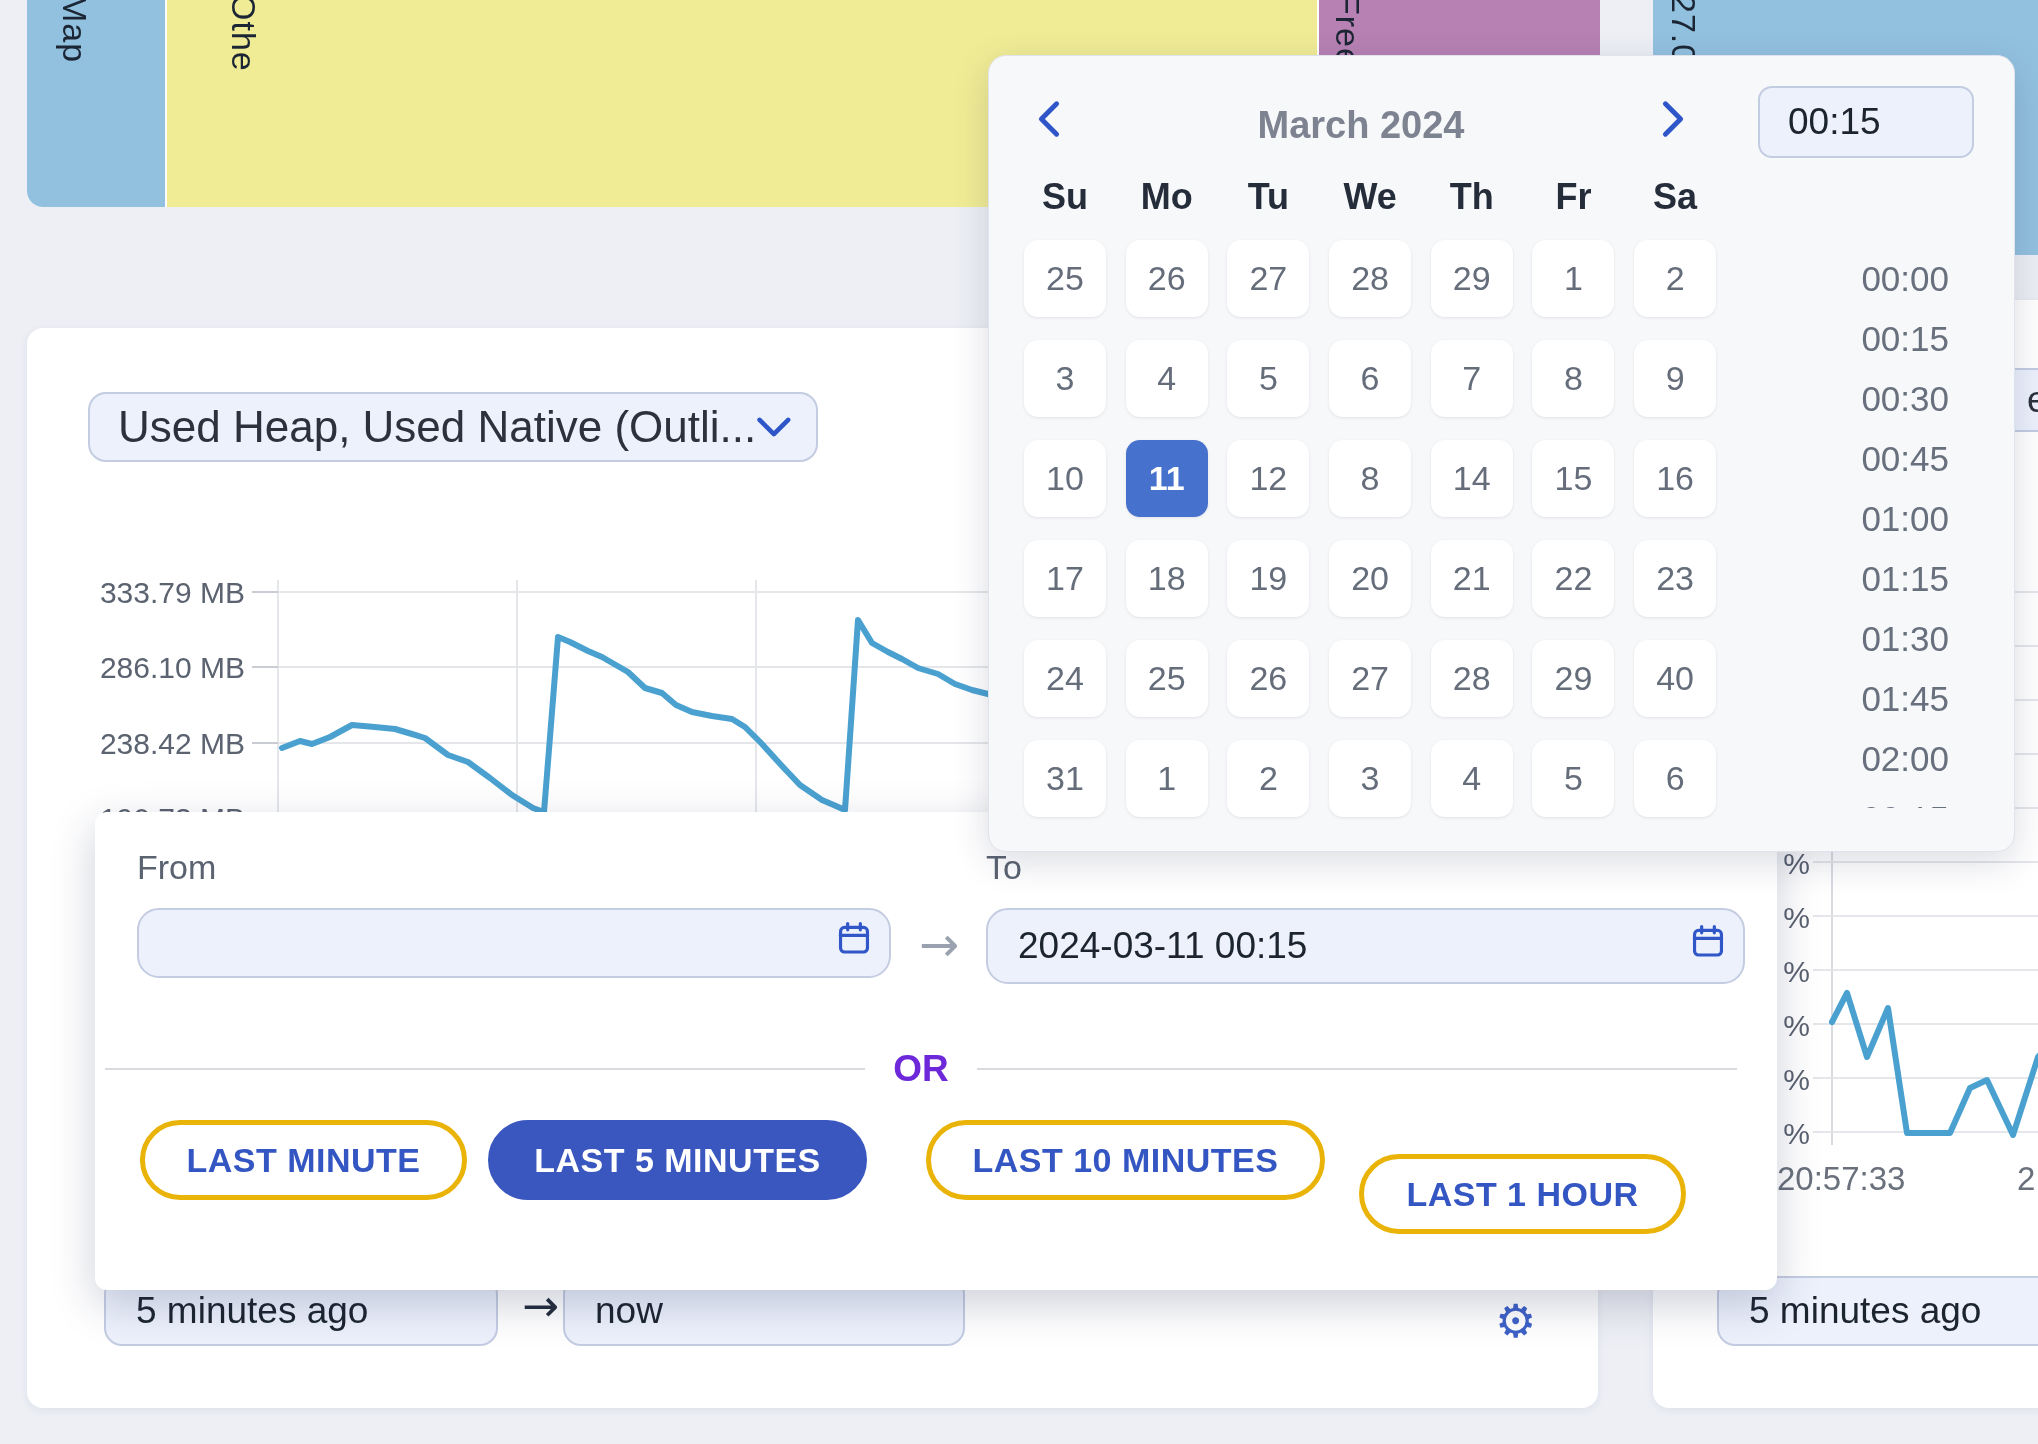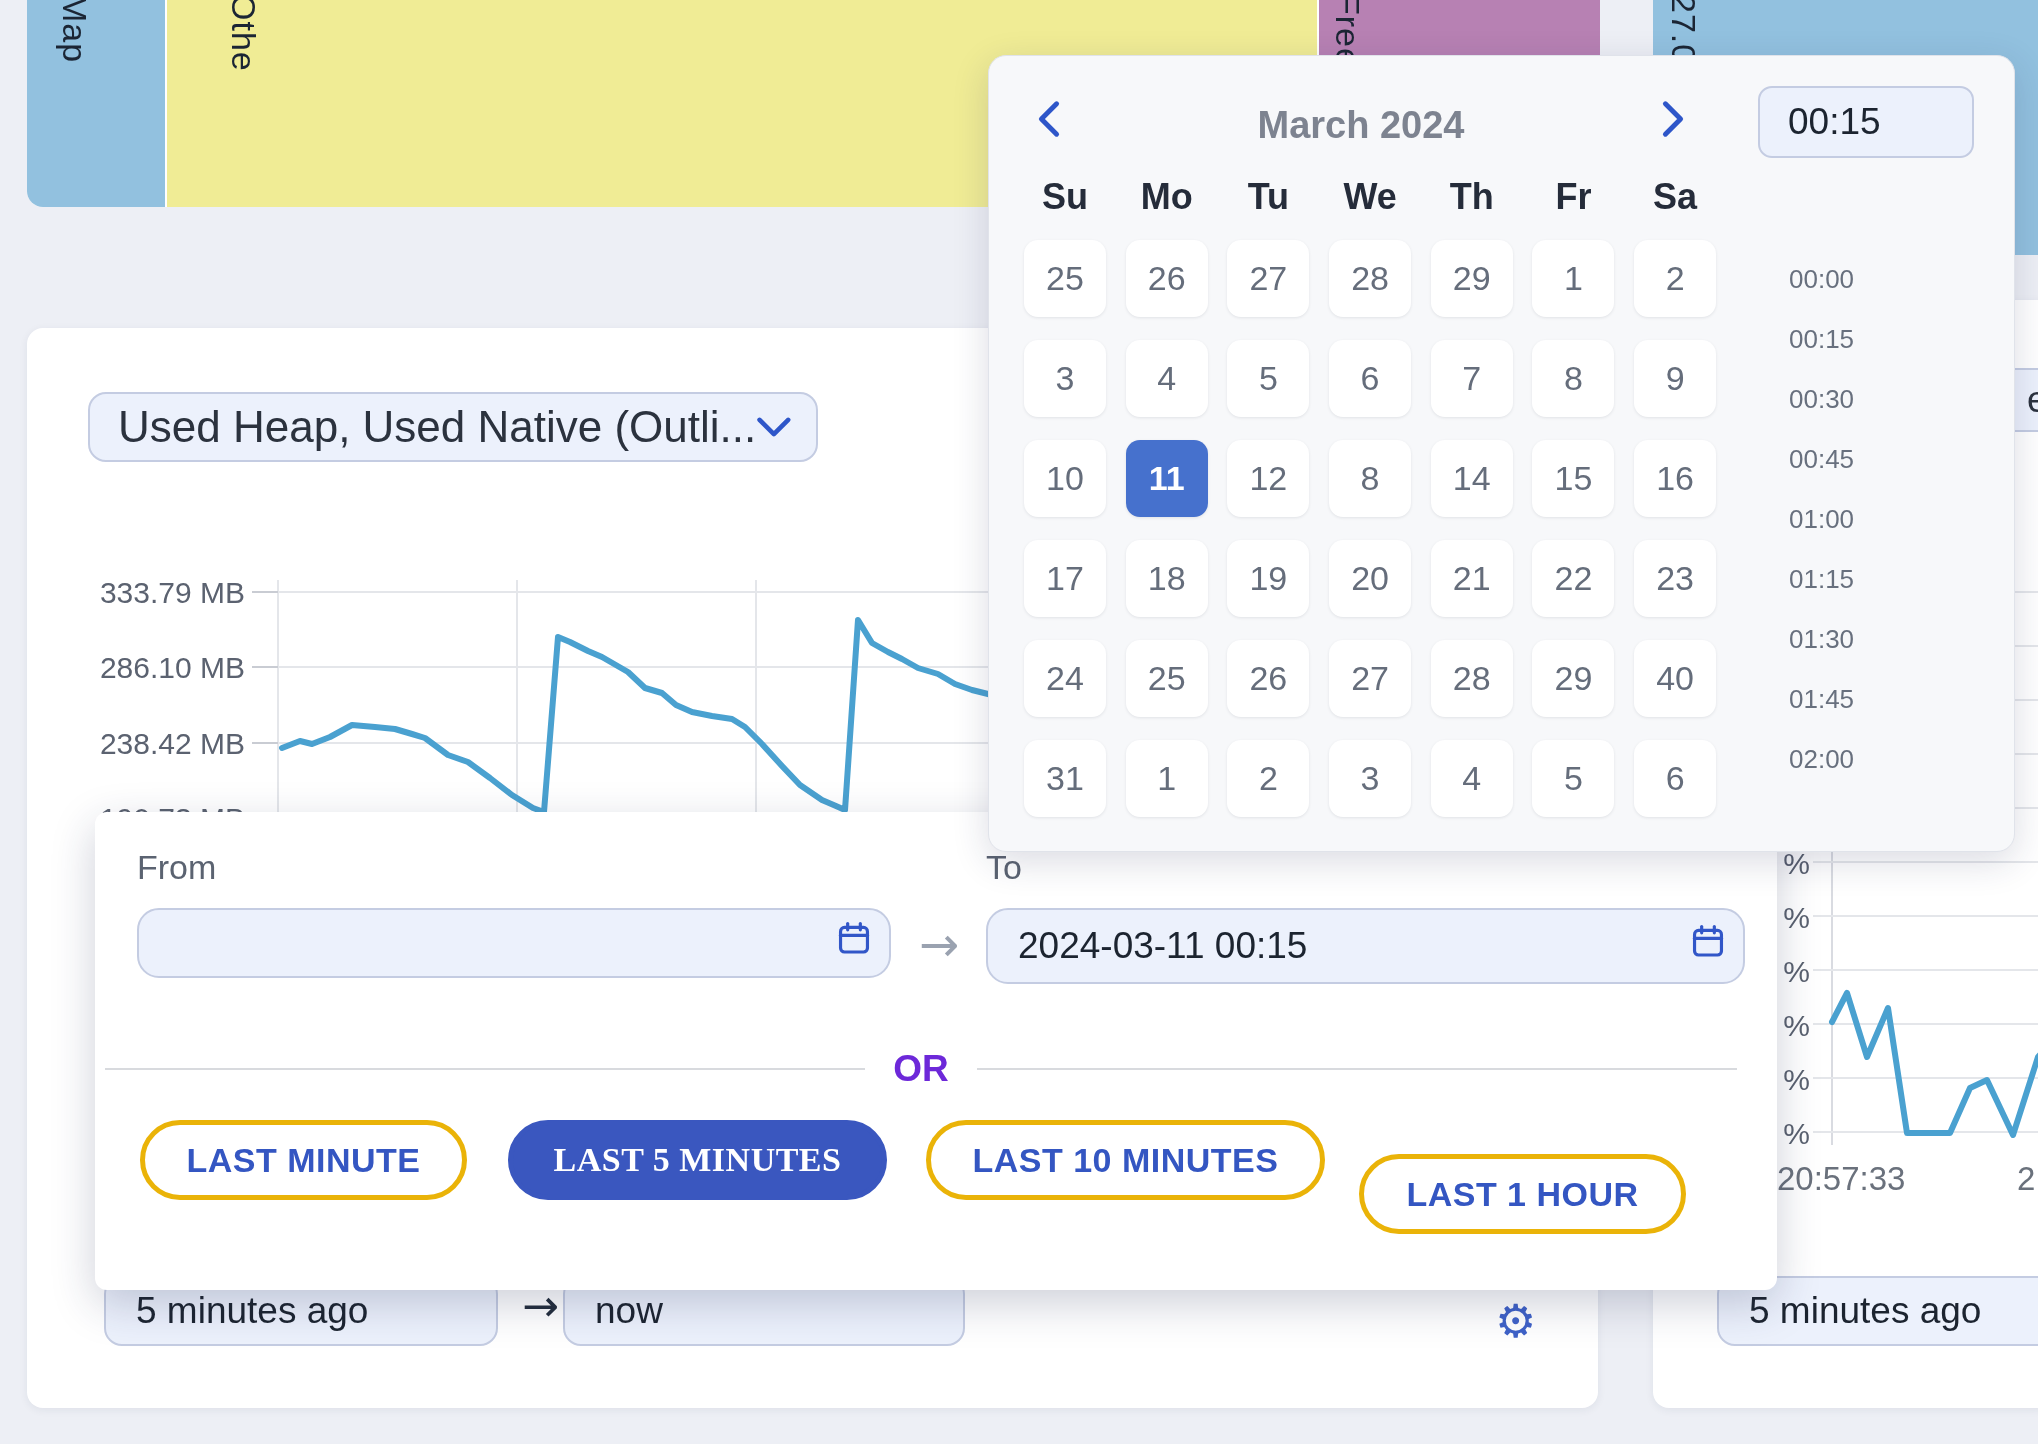--- a/index.html
+++ b/index.html
@@ -22,21 +22,21 @@
   #cal-title{position:absolute;left:120px;top:48px;width:504px;text-align:center;
              font-size:38px;font-weight:700;color:#7d8390;}
   #weekdays{position:absolute;left:35px;top:120px;display:grid;grid-template-columns:repeat(7,82px);column-gap:19.7px;}
   #weekdays span{text-align:center;font-size:36px;font-weight:700;color:#252c3a;}
   #dategrid{position:absolute;left:35px;top:184px;display:grid;grid-template-columns:repeat(7,82px);
             grid-auto-rows:77px;column-gap:19.7px;row-gap:23px;}
   .day{background:#ffffff;border-radius:14px;box-shadow:0 1px 3px rgba(25,35,60,0.10);
        display:flex;align-items:center;justify-content:center;font-size:34px;color:#656d7b;cursor:pointer;}
   .day.sel{background:#4671cd;color:#ffffff;font-weight:700;}
   #timelist{position:absolute;left:800px;top:193px;width:160px;height:559px;overflow:hidden;}
-  #timelist .t{height:60px;line-height:60px;text-align:left;font-size:26px;color:#68707e;cursor:pointer;}
+  #timelist .t{height:60px;line-height:60px;text-align:right;font-size:35px;color:#68707e;cursor:pointer;}
   #time-input{left:769px;top:30px;width:216px;height:72px;border-radius:14px;border-width:2px;}
   #time-input .val{padding-left:28px;}
   
   #card-left{left:27px;top:328px;width:1571px;height:1080px;}
   .select{position:absolute;background:#ecf1fc;border:2px solid #c4cce2;border-radius:18px;
           display:flex;align-items:center;justify-content:space-between;box-sizing:border-box;cursor:pointer;}
   #select-left{left:61px;top:64px;width:730px;height:70px;padding:0 24px 0 28px;}
   #select-left .txt{font-size:44px;color:#2b323e;white-space:nowrap;}
   .chart-svg{position:absolute;left:0;top:0;}
   .grid-l{stroke:#e4e6ea;stroke-width:2;}
@@ -194,21 +194,21 @@
       </span>
     </div>
 
     <div class="or-row">
       <div class="line"></div>
       <span class="or">OR</span>
       <div class="line"></div>
     </div>
 
     <button class="qbtn" style="left:45px;width:327px;">LAST MINUTE</button>
-    <button class="qbtn sel" style="left:413px;width:379px;font-family:Liberation Serif, serif;">LAST 5 MINUTES</button>
+    <button class="qbtn sel" style="left:393px;width:379px;">LAST 5 MINUTES</button>
     <button class="qbtn" style="left:831px;width:399px;">LAST 10 MINUTES</button>
     <button class="qbtn" style="left:1264px;width:327px;margin-top:34px;">LAST 1 HOUR</button>
   </div>
 
   <div id="popup">
     <span class="nav-btn" style="left:48px;">
       <svg width="24" height="38" viewBox="0 0 12 20">
         <polyline points="10,2 2,10 10,18" fill="none" stroke="#2e56c9" stroke-width="2.6" stroke-linecap="round" stroke-linejoin="round"></polyline>
       </svg>
     </span>

